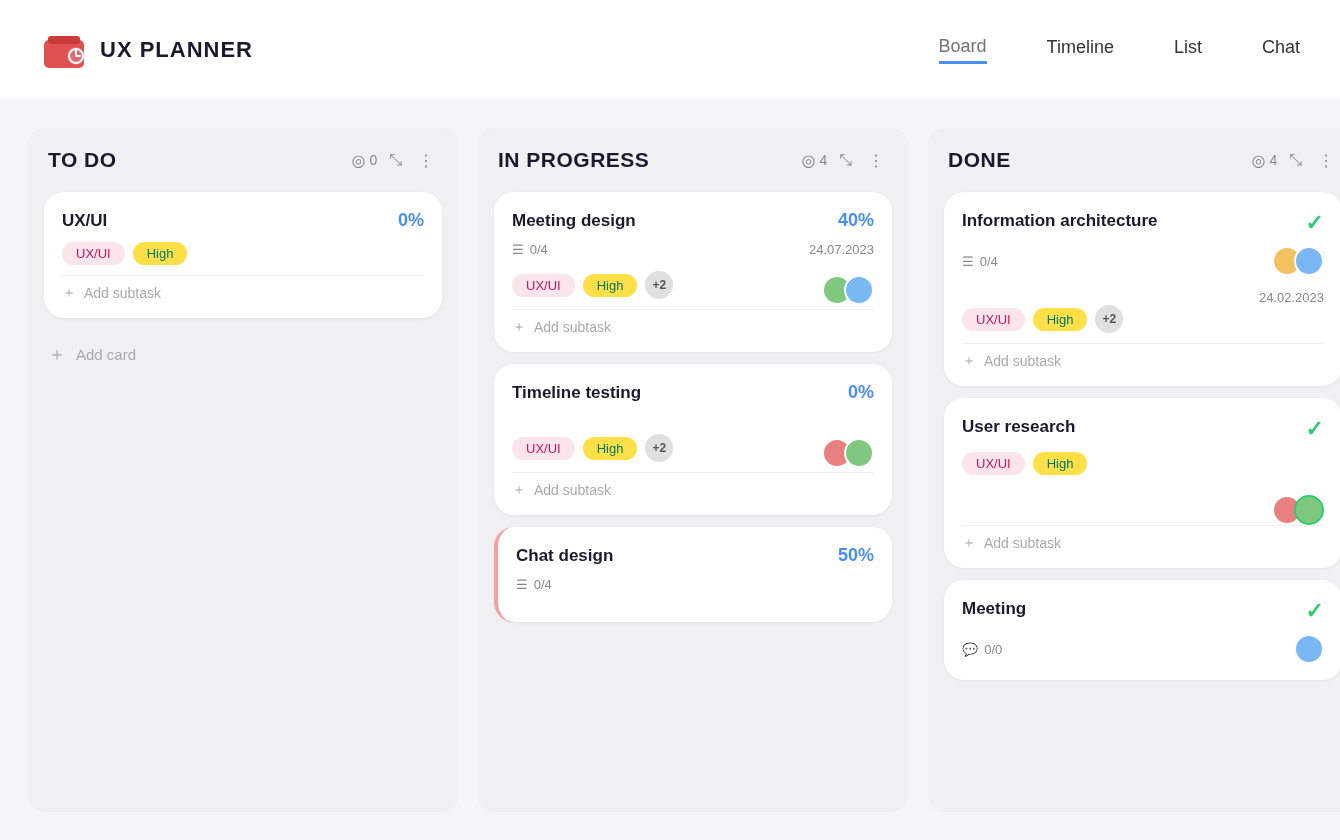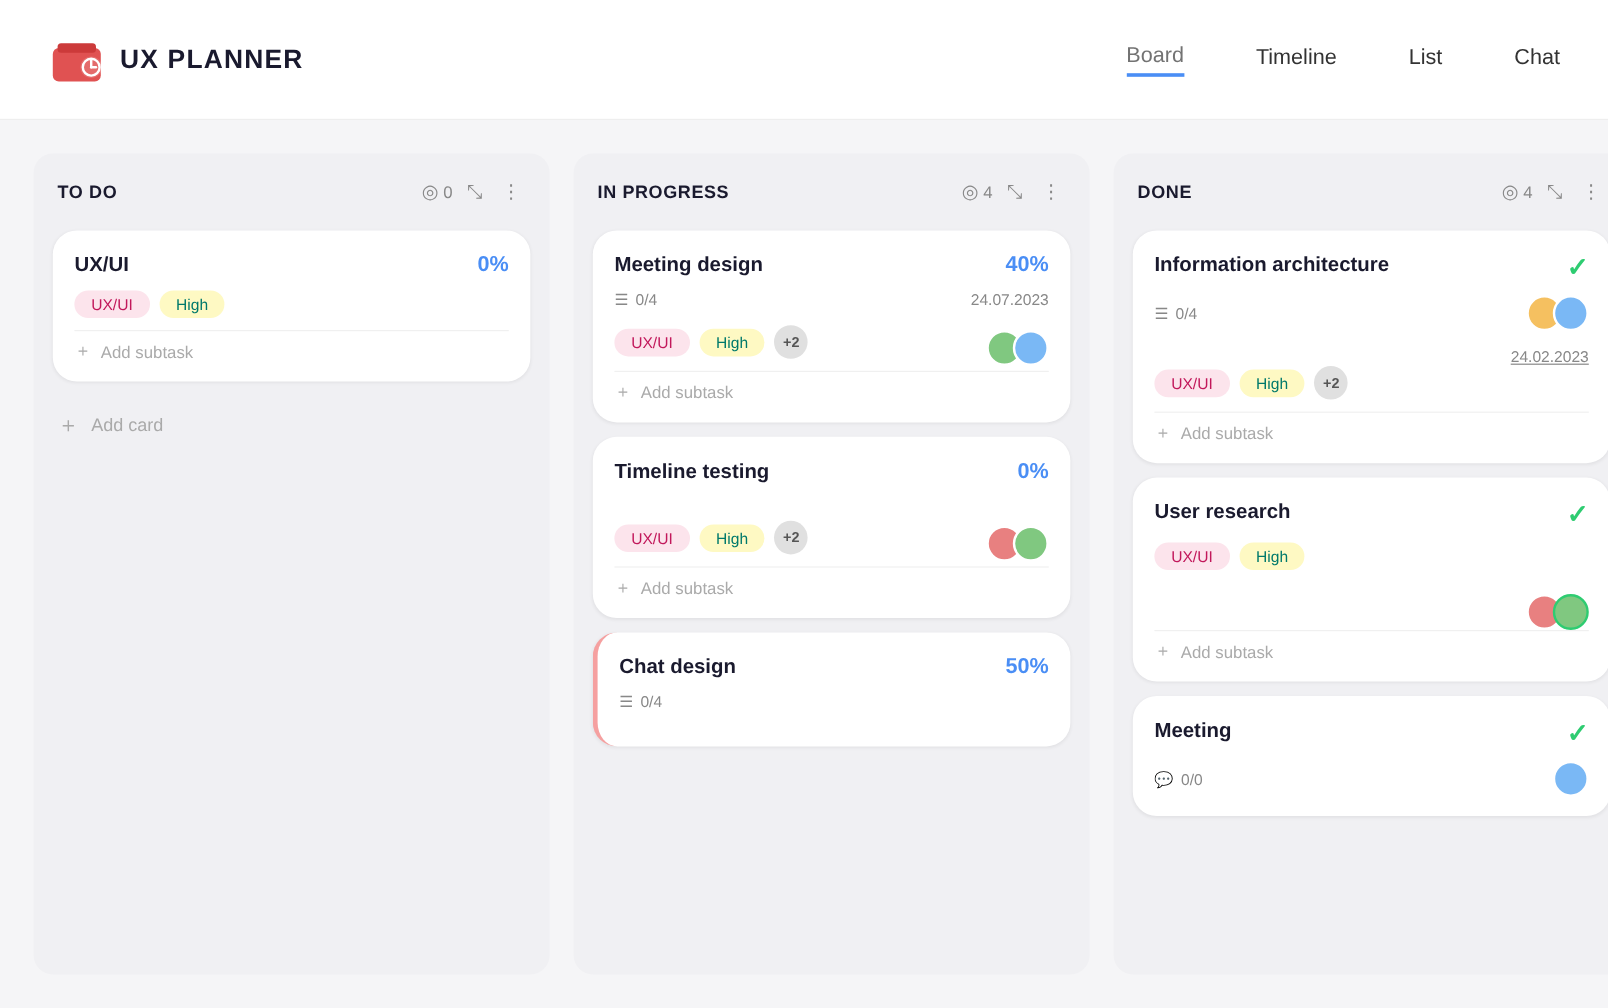--- a/index.html
+++ b/index.html
@@ -75,21 +75,21 @@
       gap: 12px;
     }
 
     .column-header {
       display: flex;
       align-items: center;
       gap: 8px;
       padding: 0 4px 8px 4px;
     }
     .column-title {
-      font-size: 15px;
+      font-size: 21px;
       font-weight: 700;
       color: #1a1a2e;
       flex: 1;
       letter-spacing: 0.5px;
     }
     .column-count {
       display: flex;
       align-items: center;
       gap: 4px;
       color: #888;
@@ -167,21 +167,21 @@
       border-radius: 20px;
       padding: 4px 14px;
       font-size: 13px;
       font-weight: 500;
     }
     .tag-uxui {
       background: #fce4ec;
       color: #c2185b;
     }
     .tag-high {
-      background: #fef9c3;
+      background: #fde047;
       color: #00796b;
     }
     .tag-more {
       background: #e0e0e0;
       color: #555;
       border-radius: 50%;
       width: 28px;
       height: 28px;
       display: flex;
       align-items: center;
@@ -403,21 +403,21 @@
         <span class="card-tasks">
           <span>☰</span>
           <span>0/4</span>
         </span>
         <div class="card-avatars">
           <div class="avatar a4"></div>
           <div class="avatar a2"></div>
         </div>
       </div>
       <div style="margin-bottom:8px;">
-        <span class="card-date" style="float:right;text-decoration:underline;">24.02.2023</span>
+        <span class="card-date" style="float:right;">24.02.2023</span>
       </div>
       <div class="card-tags" style="margin-top:8px; clear:both;">
         <span class="tag tag-uxui">UX/UI</span>
         <span class="tag tag-high">High</span>
         <span class="tag tag-more">+2</span>
       </div>
       <div class="add-subtask">
         <span>＋</span>
         <span>Add subtask</span>
       </div>

